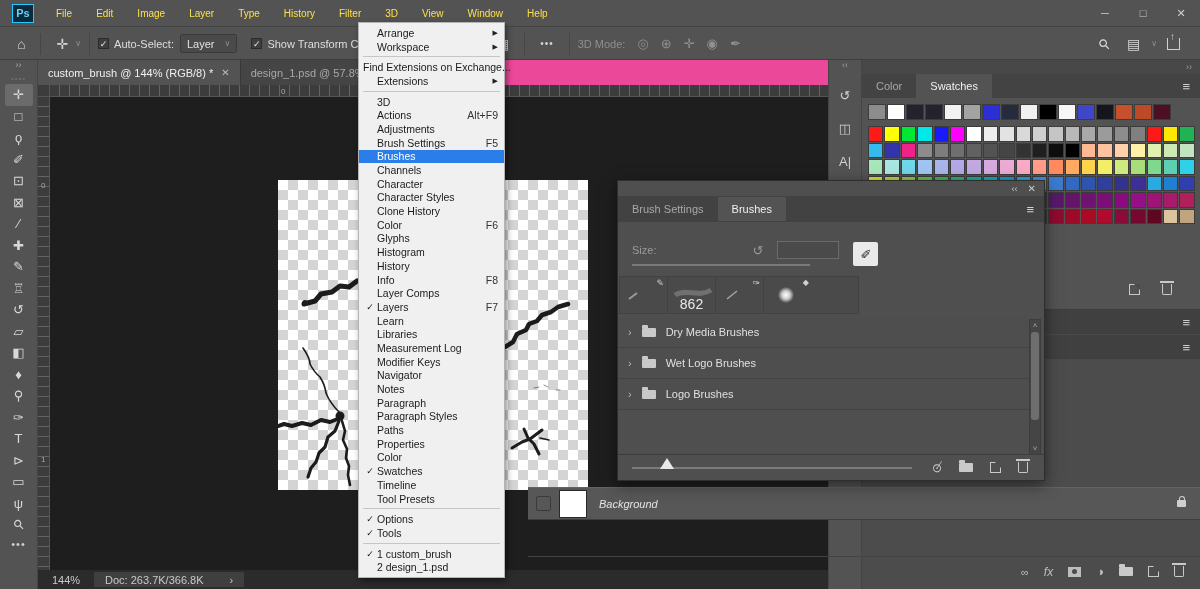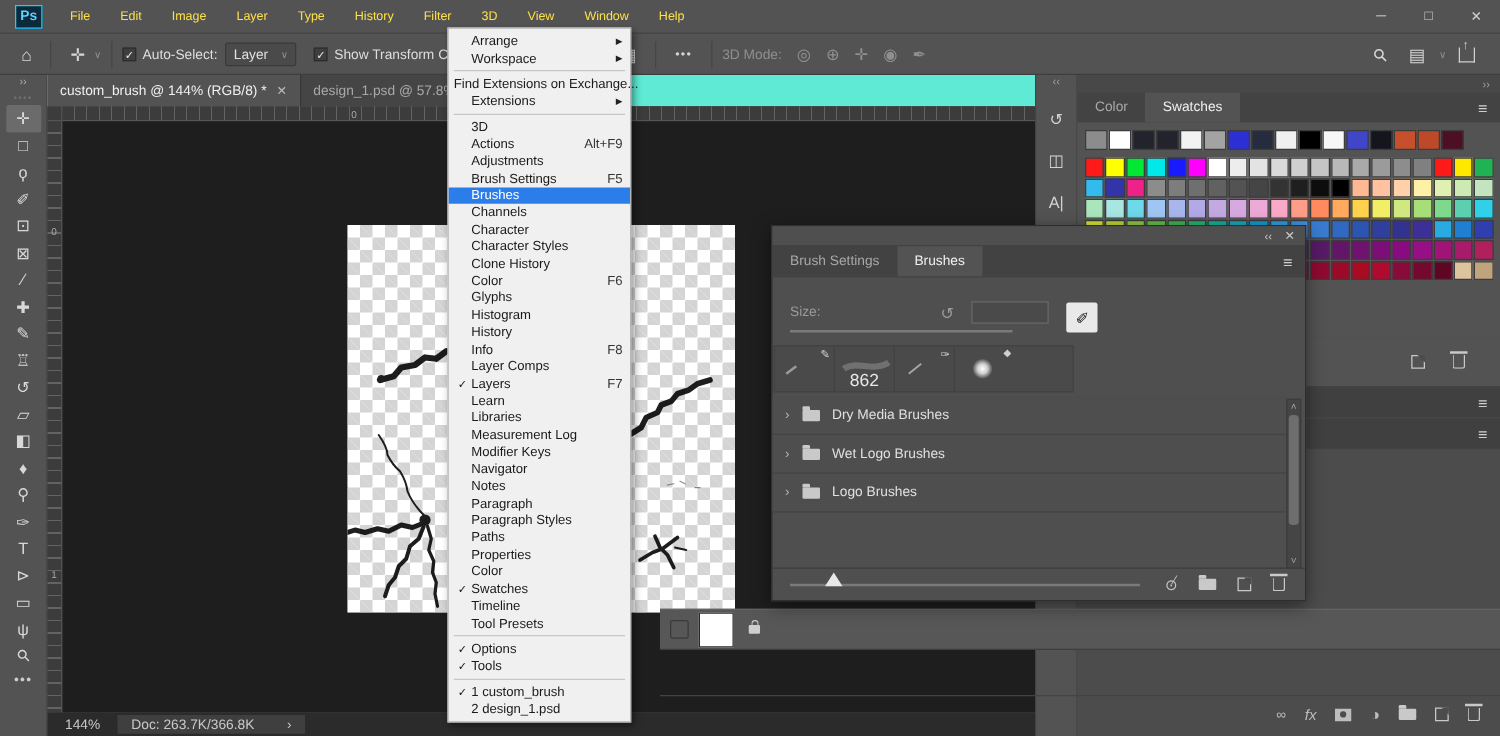--- a/index.html
+++ b/index.html
@@ -29,21 +29,21 @@
   
   .toolbar { position:absolute; left:0; top:60px; width:38px; height:529px; background:#535353; border-right:1px solid #454545; display:flex; flex-direction:column; align-items:center; }
   .tb-head { color:#a8a8a8; font-size:9px; height:14px; }
   .tb-grip { color:#6e6e6e; font-size:8px; letter-spacing:1px; height:10px; }
   .tool { width:28px; height:21.5px; display:flex; align-items:center; justify-content:center; color:#d8d8d8; font-size:13px; border-radius:2px; }
   .tool.active { background:#6b6b6b; }
   .tool .rot { display:inline-block; transform:rotate(-45deg); }
   .tb-more { margin-top:2px; color:#cfcfcf; font-size:11px; letter-spacing:1px; }
 
   
-  .doc-tabs { position:absolute; left:38px; top:60px; width:790px; height:25px; background:#5eead4; display:flex; align-items:flex-end; }
+  .doc-tabs { position:absolute; left:38px; top:60px; width:790px; height:25px; background:#ec4899; display:flex; align-items:flex-end; }
   .dtab { height:25px; display:flex; align-items:center; padding:0 10px; gap:8px; font-size:11px; }
   .dtab.active { background:#535353; color:#f0f0f0; }
   .dtab.inactive { background:#454545; color:#a8a8a8; border-left:1px solid #383838; }
   .dtab .x { color:#bdbdbd; font-size:10px; }
   .ruler-corner { position:absolute; left:38px; top:85px; width:12px; height:12px; background:#3c3c3c; border-right:1px solid #555; border-bottom:1px solid #555; }
   .ruler-h { position:absolute; left:50px; top:85px; width:778px; height:12px; background:#3c3c3c; border-bottom:1px solid #555;
     background-image:repeating-linear-gradient(90deg, transparent 0 9px, #636363 9px 10px); }
   .ruler-h .num, .ruler-v .num { position:absolute; color:#a8a8a8; font-size:8px; }
   .ruler-v { position:absolute; left:38px; top:97px; width:12px; height:473px; background:#3c3c3c; border-right:1px solid #555;
     background-image:repeating-linear-gradient(180deg, transparent 0 9px, #636363 9px 10px); }
@@ -520,20 +520,21 @@
         <span class="ghost-sq"></span>
         <span class="ghost-sq"></span>
       </div>
       <div class="ghostrow">
         <span class="ghost-sq"></span>
         <span class="ghost-sq"></span>
       </div>
       <div class="bg-row">
         <span class="eye-box"></span>
         <span class="layer-thumb"></span>
+        <span class="bg-label">Background</span>
         <span class="i-lock"></span>
       </div>
       <div class="layers-footer">
         <span>∞</span>
         <span class="fx">fx</span>
         <span class="i-mask"></span>
         <span style="font-size:13px;color:#bdbdbd;">◑</span>
         <span class="i-folder"></span>
         <span class="i-newpage"></span>
         <span class="i-trash"></span>

